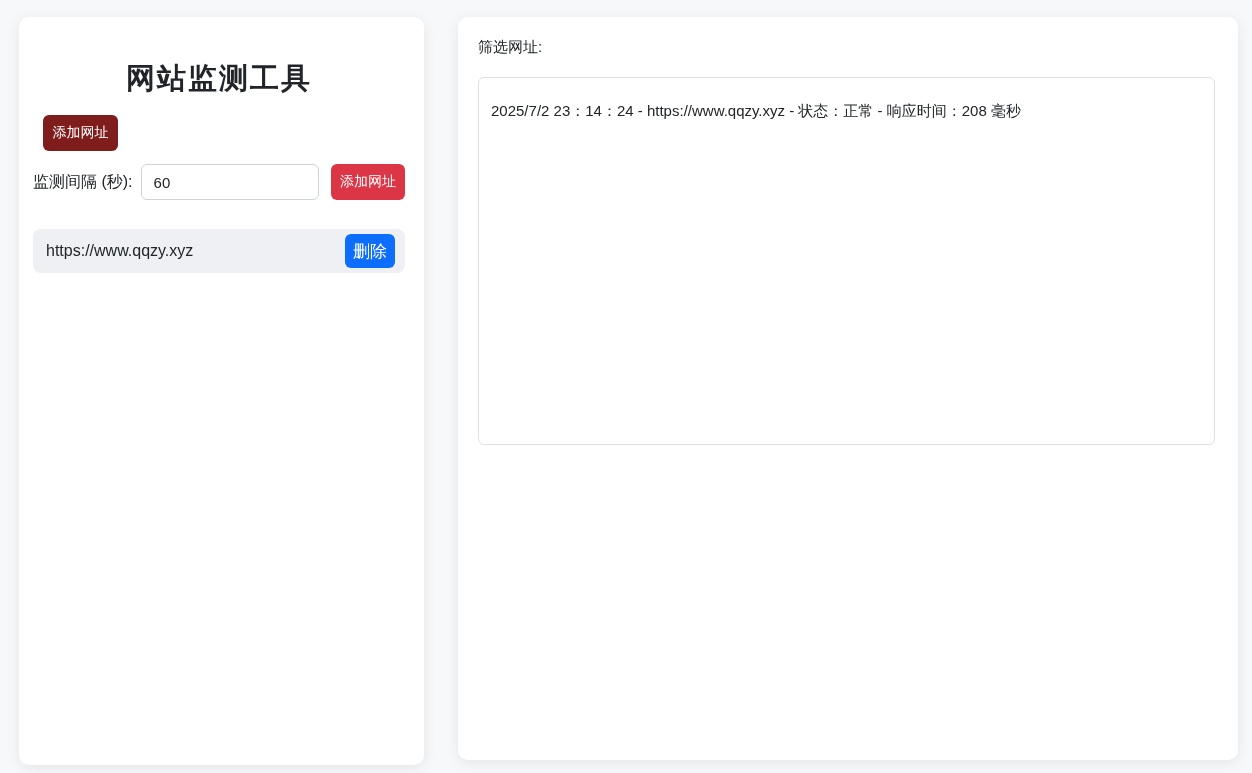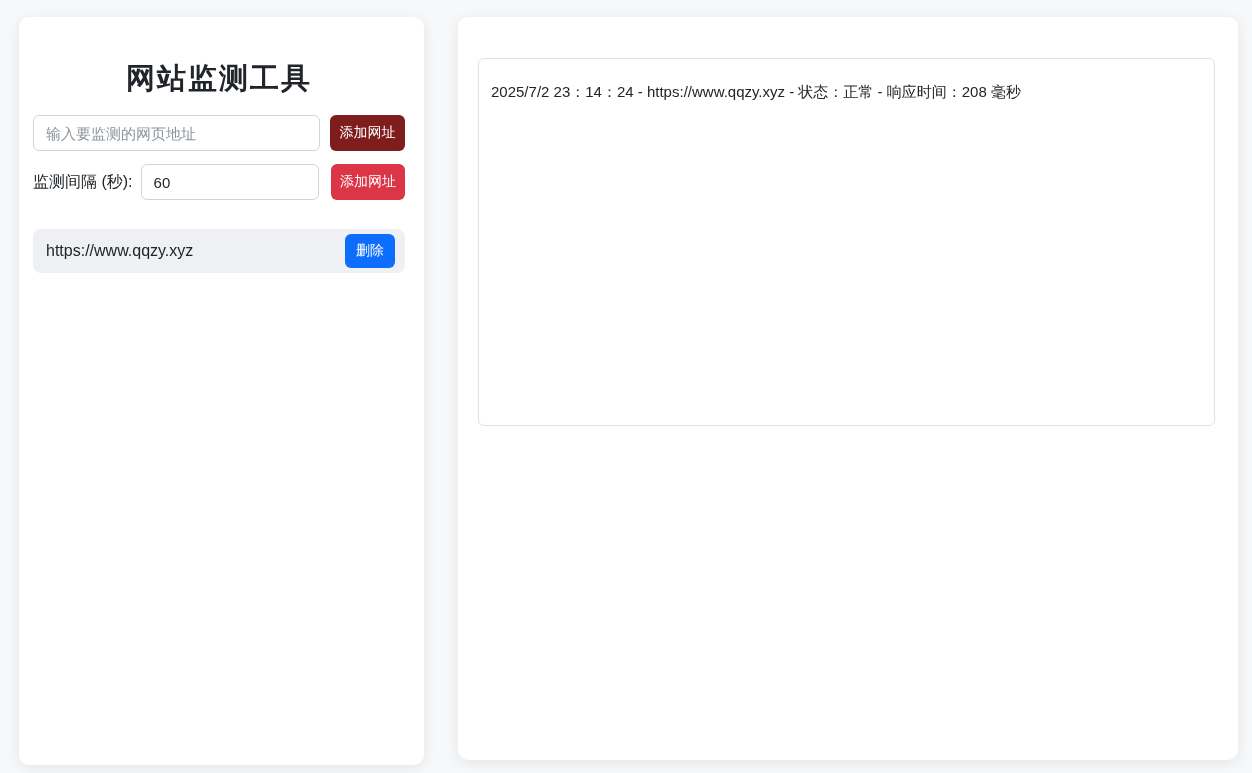--- a/index.html
+++ b/index.html
@@ -101,21 +101,21 @@
     justify-content: space-between;
     padding: 0 10px 0 13px;
   }
   .site-url {
     font-size: 16px;
     color: #212529;
   }
   .btn-delete {
     width: 50px; height: 34px;
     background: #0d6efd;
-    font-size: 14px;
+    font-size: 17px;
     border-radius: 6px;
   }
   .filter-label {
     font-size: 15px;
     line-height: 19px;
     color: #212529;
   }
   .select-wrap {
     position: relative;
     margin-top: 3px;
@@ -161,35 +161,35 @@
     color: #212529;
   }
 </style>
 </head>
 <body>
 
 <div class="card card-left">
   <h1 class="app-title">网站监测工具</h1>
 
   <div class="row row-add">
-    <input class="text-input" type="text" placeholder="输入要监测的网页地址" style="">
     <button class="btn btn-add">添加网址</button>
   </div>
 
   <div class="row row-interval">
     <span class="field-label">监测间隔 (秒):</span>
     <input class="text-input" type="text" value="60" style="">
     <button class="btn btn-stop">添加网址</button>
   </div>
 
   <div class="site-item">
     <span class="site-url">https://www.qqzy.xyz</span>
     <button class="btn btn-delete">删除</button>
   </div>
 </div>
 
 <div class="card card-right">
+  <div class="filter-label">筛选网址:</div>
 
 
   <div class="log-box">
     <div class="log-line">2025/7/2 23：14：24 - https://www.qqzy.xyz - 状态：正常 - 响应时间：208 毫秒</div>
   </div>
 </div>
 
 </body></html>

